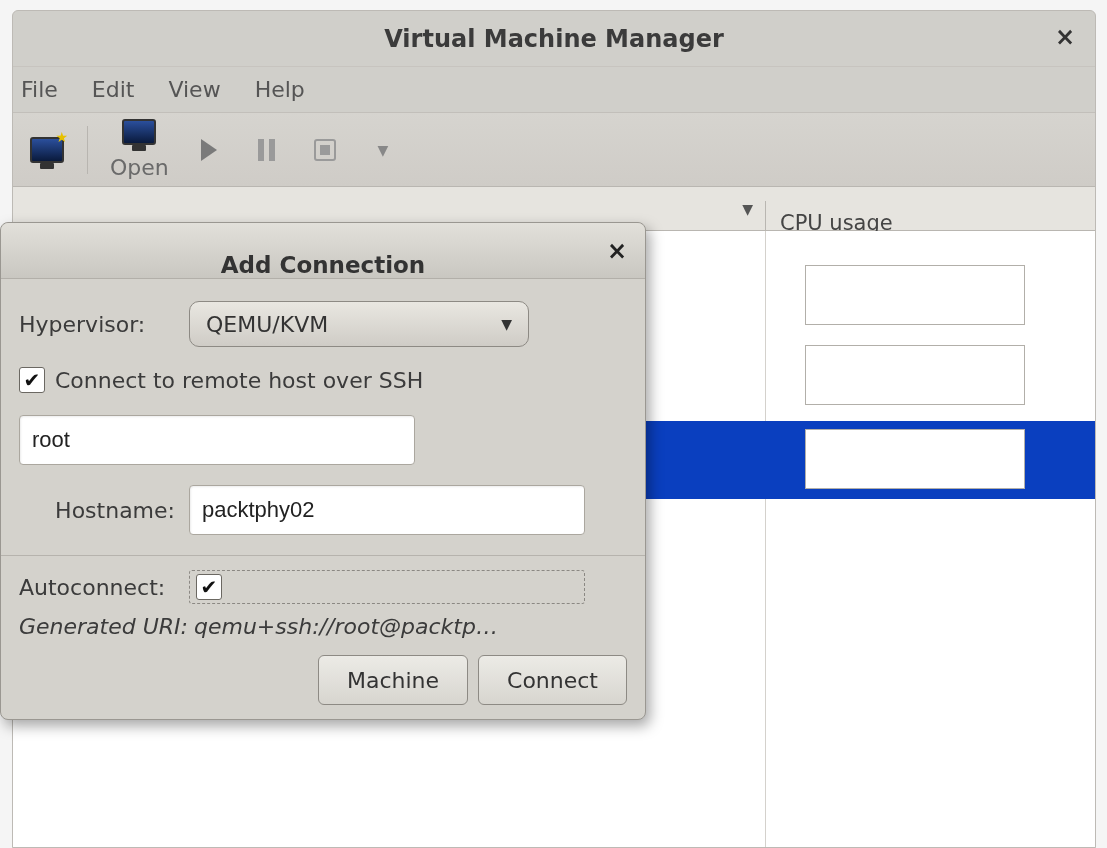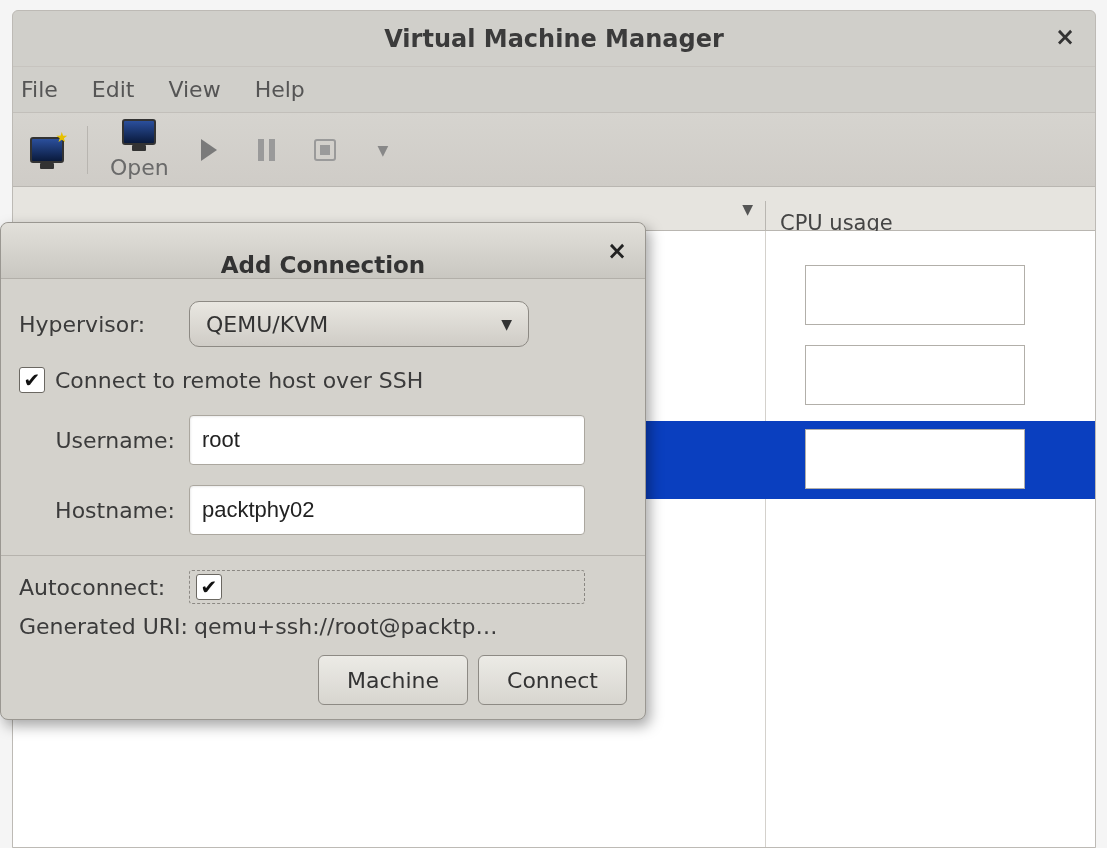--- a/index.html
+++ b/index.html
@@ -206,21 +206,21 @@
   .thin-sep { height:1px; background:#b6b3ad; margin: 4px -18px 14px -18px; }
 
   .autocon-row { display:flex; align-items:center; margin-bottom:10px; }
   .autocon-row .dotted {
     flex:1; max-width:396px;
     border:1px dashed #8b8883; border-radius:3px;
     height:34px;
     display:flex; align-items:center; padding-left:6px;
   }
 
-  .uri-row { display:flex; font-size:22px; color:#3b3b3b; gap:6px; margin-bottom:12px; }
+  .uri-row { display:flex; font-size:22px; color:#3b3b3b; gap:6px; margin-bottom:12px;font-style:italic; }
   .uri-row .uri-val { flex:1; white-space:nowrap; overflow:hidden; text-overflow:ellipsis; }
 
   .dlg-buttons { display:flex; justify-content:flex-end; gap:10px; padding:0 18px; }
   .btn {
     height:50px; padding:0 28px;
     background: linear-gradient(#ecebe6,#d7d5cf);
     border:1px solid #8d8a84; border-radius:6px;
     font-size:22px; color:#333; cursor:pointer;
     display:flex; align-items:center; justify-content:center;
   }
@@ -329,21 +329,20 @@
     </div>
 
     <div class="chk-row">
       <div class="chk">
         <span>✔</span>
       </div>
       <span>Connect to remote host over SSH</span>
     </div>
 
     <div class="row">
-      <span class="label-r">Username:</span>
       <input class="text-input" value="root" style="">
     </div>
 
     <div class="row">
       <span class="label-r">Hostname:</span>
       <input class="text-input" value="packtphy02" style="">
     </div>
 
     <div class="thin-sep"></div>
 

